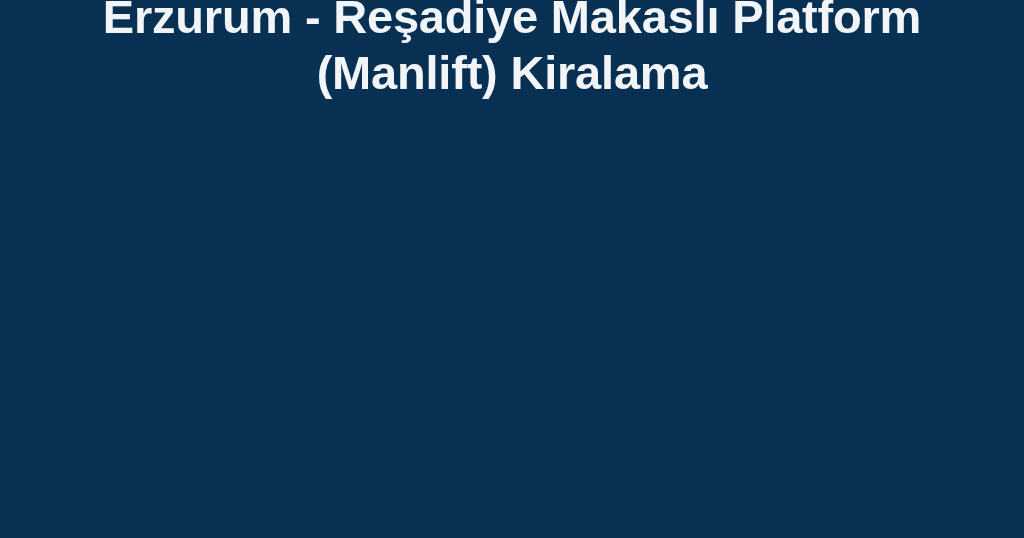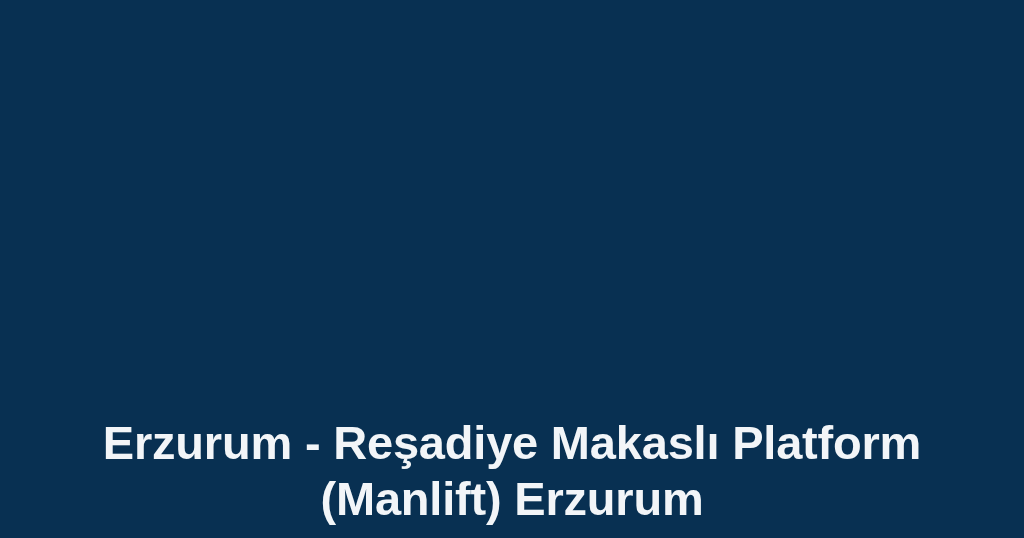--- a/index.html
+++ b/index.html
@@ -15,21 +15,21 @@
     font-family: "Liberation Sans", sans-serif;
     background: #083052;
   }
 
   .banner {
     position: relative;
     width: 1024px;
     height: 538px;
     background-color: #083052;
     display: flex;
-    align-items: flex-end;
+    align-items: flex-start;
     justify-content: center;
     box-sizing: border-box;
   }
 
   .banner-inner {
     width: 100%;
     padding: 0 56px;
     box-sizing: border-box;
     display: flex;
     flex-direction: column;
@@ -63,17 +63,17 @@
 </head>
 <body>
 
 <div class="banner" style="background-color: rgb(8, 48, 82);">
 
   <div class="banner-inner">
 
     <h1 class="banner-title" style="color: rgb(242, 245, 248);">
       <span class="title-line">Erzurum - Reşadiye Makaslı Platform</span>
       <br class="line-break">
-      <span class="title-line">(Manlift) Erzurum</span>
+      <span class="title-line">(Manlift) Kiralama</span>
     </h1>
 
   </div>
 </div>
 
 </body></html>

